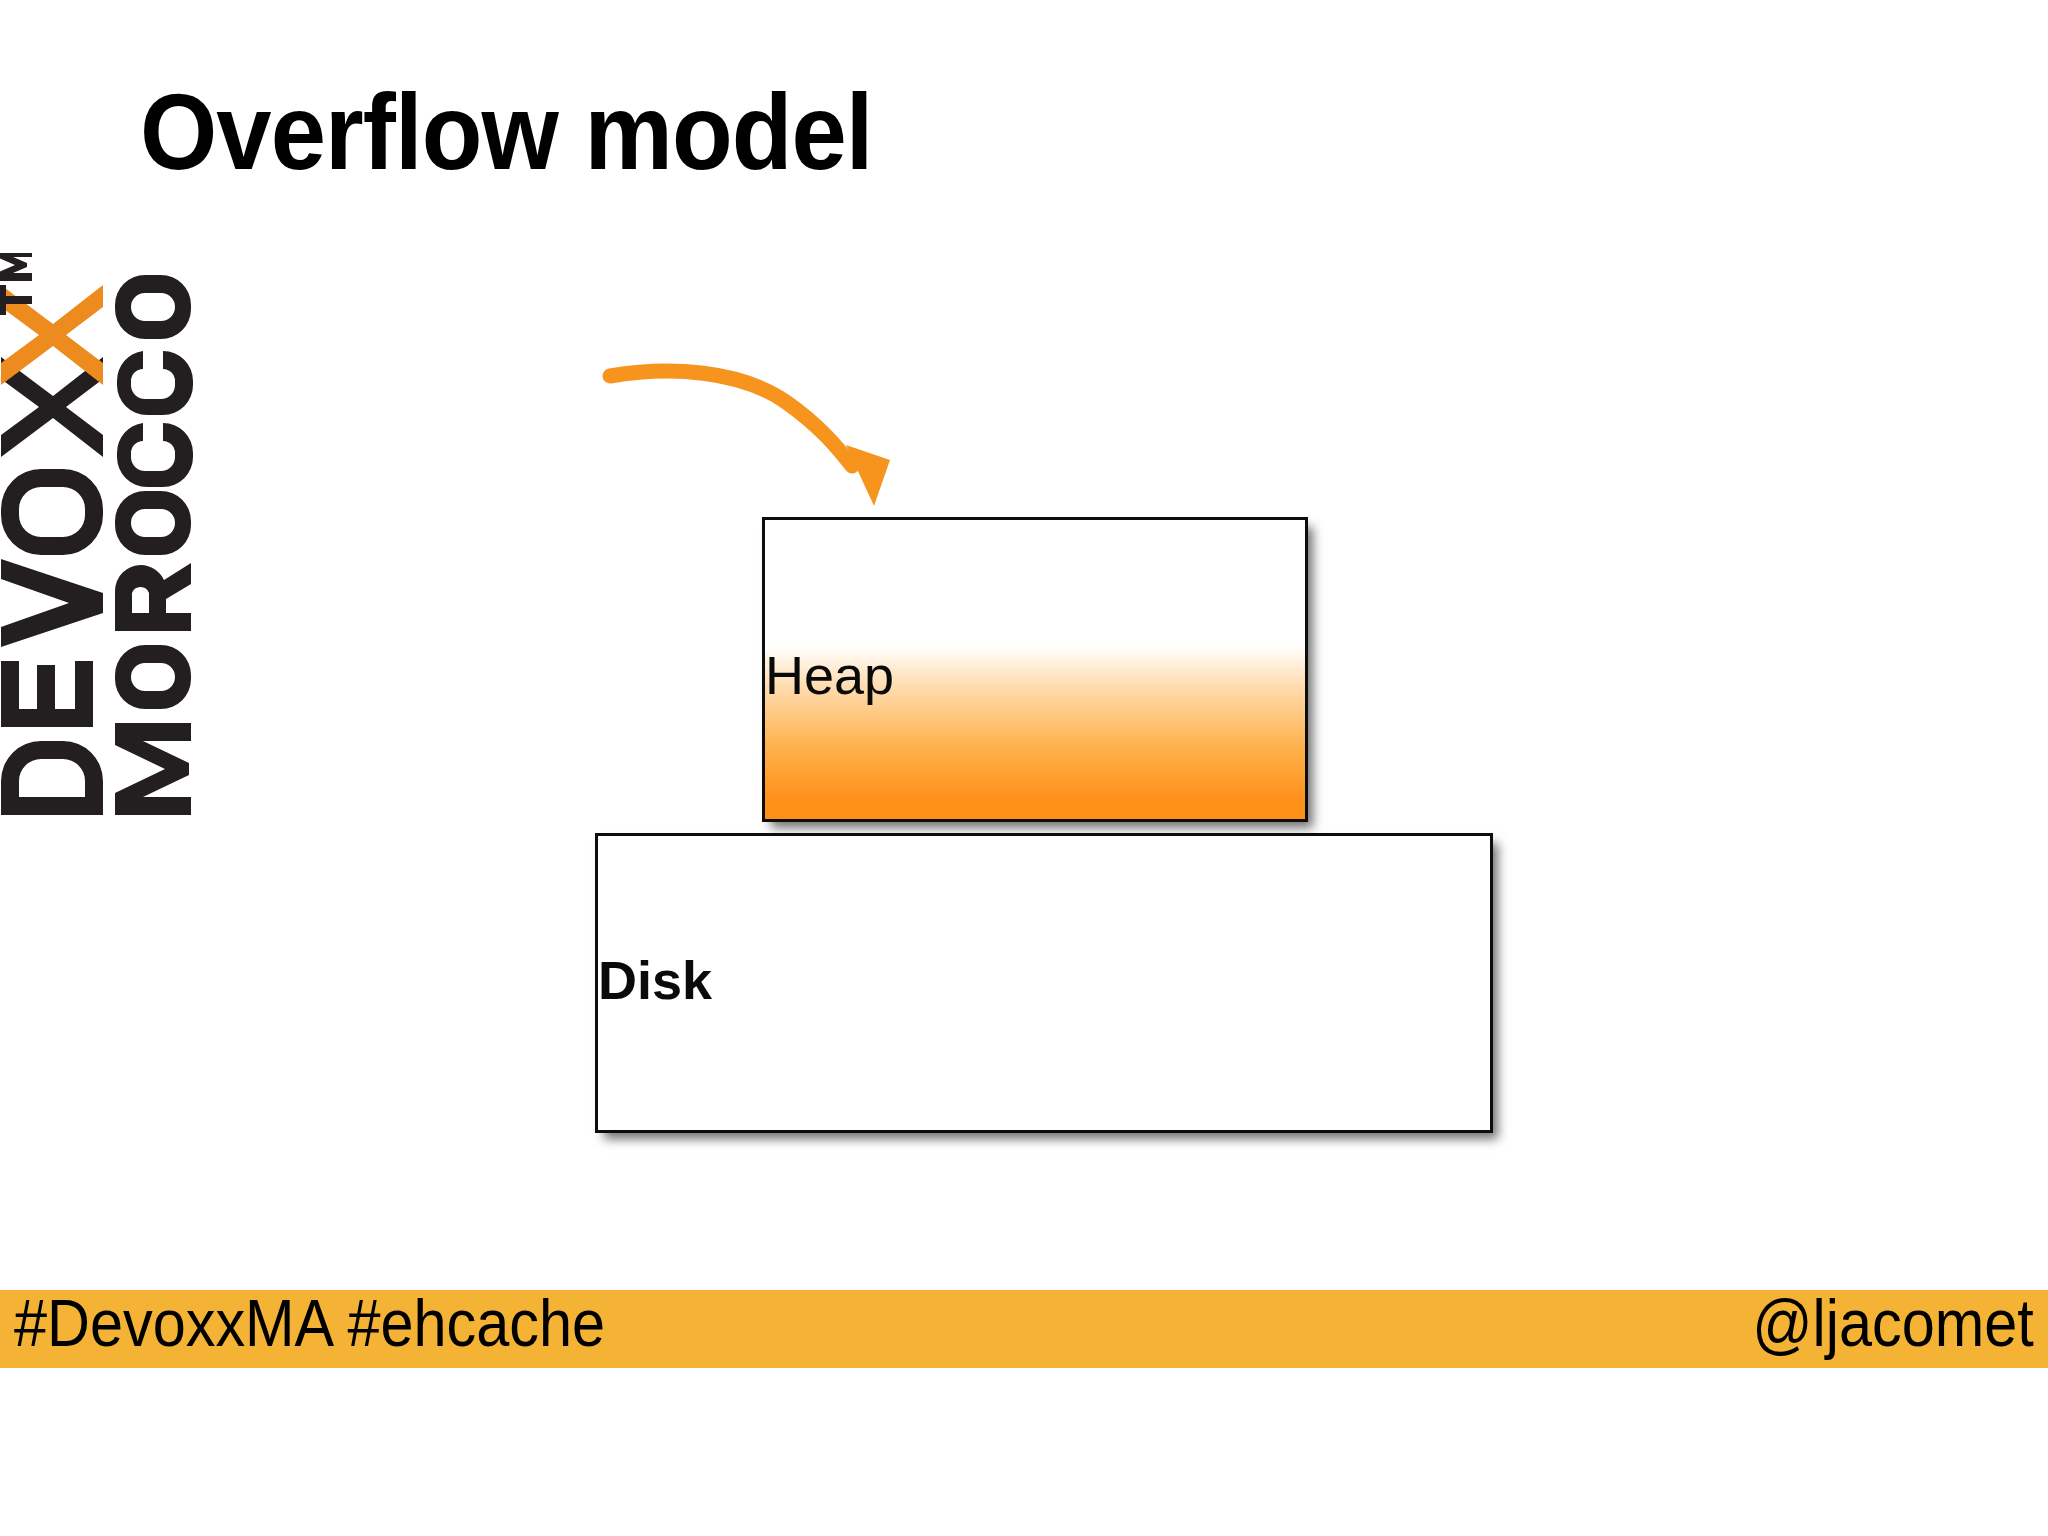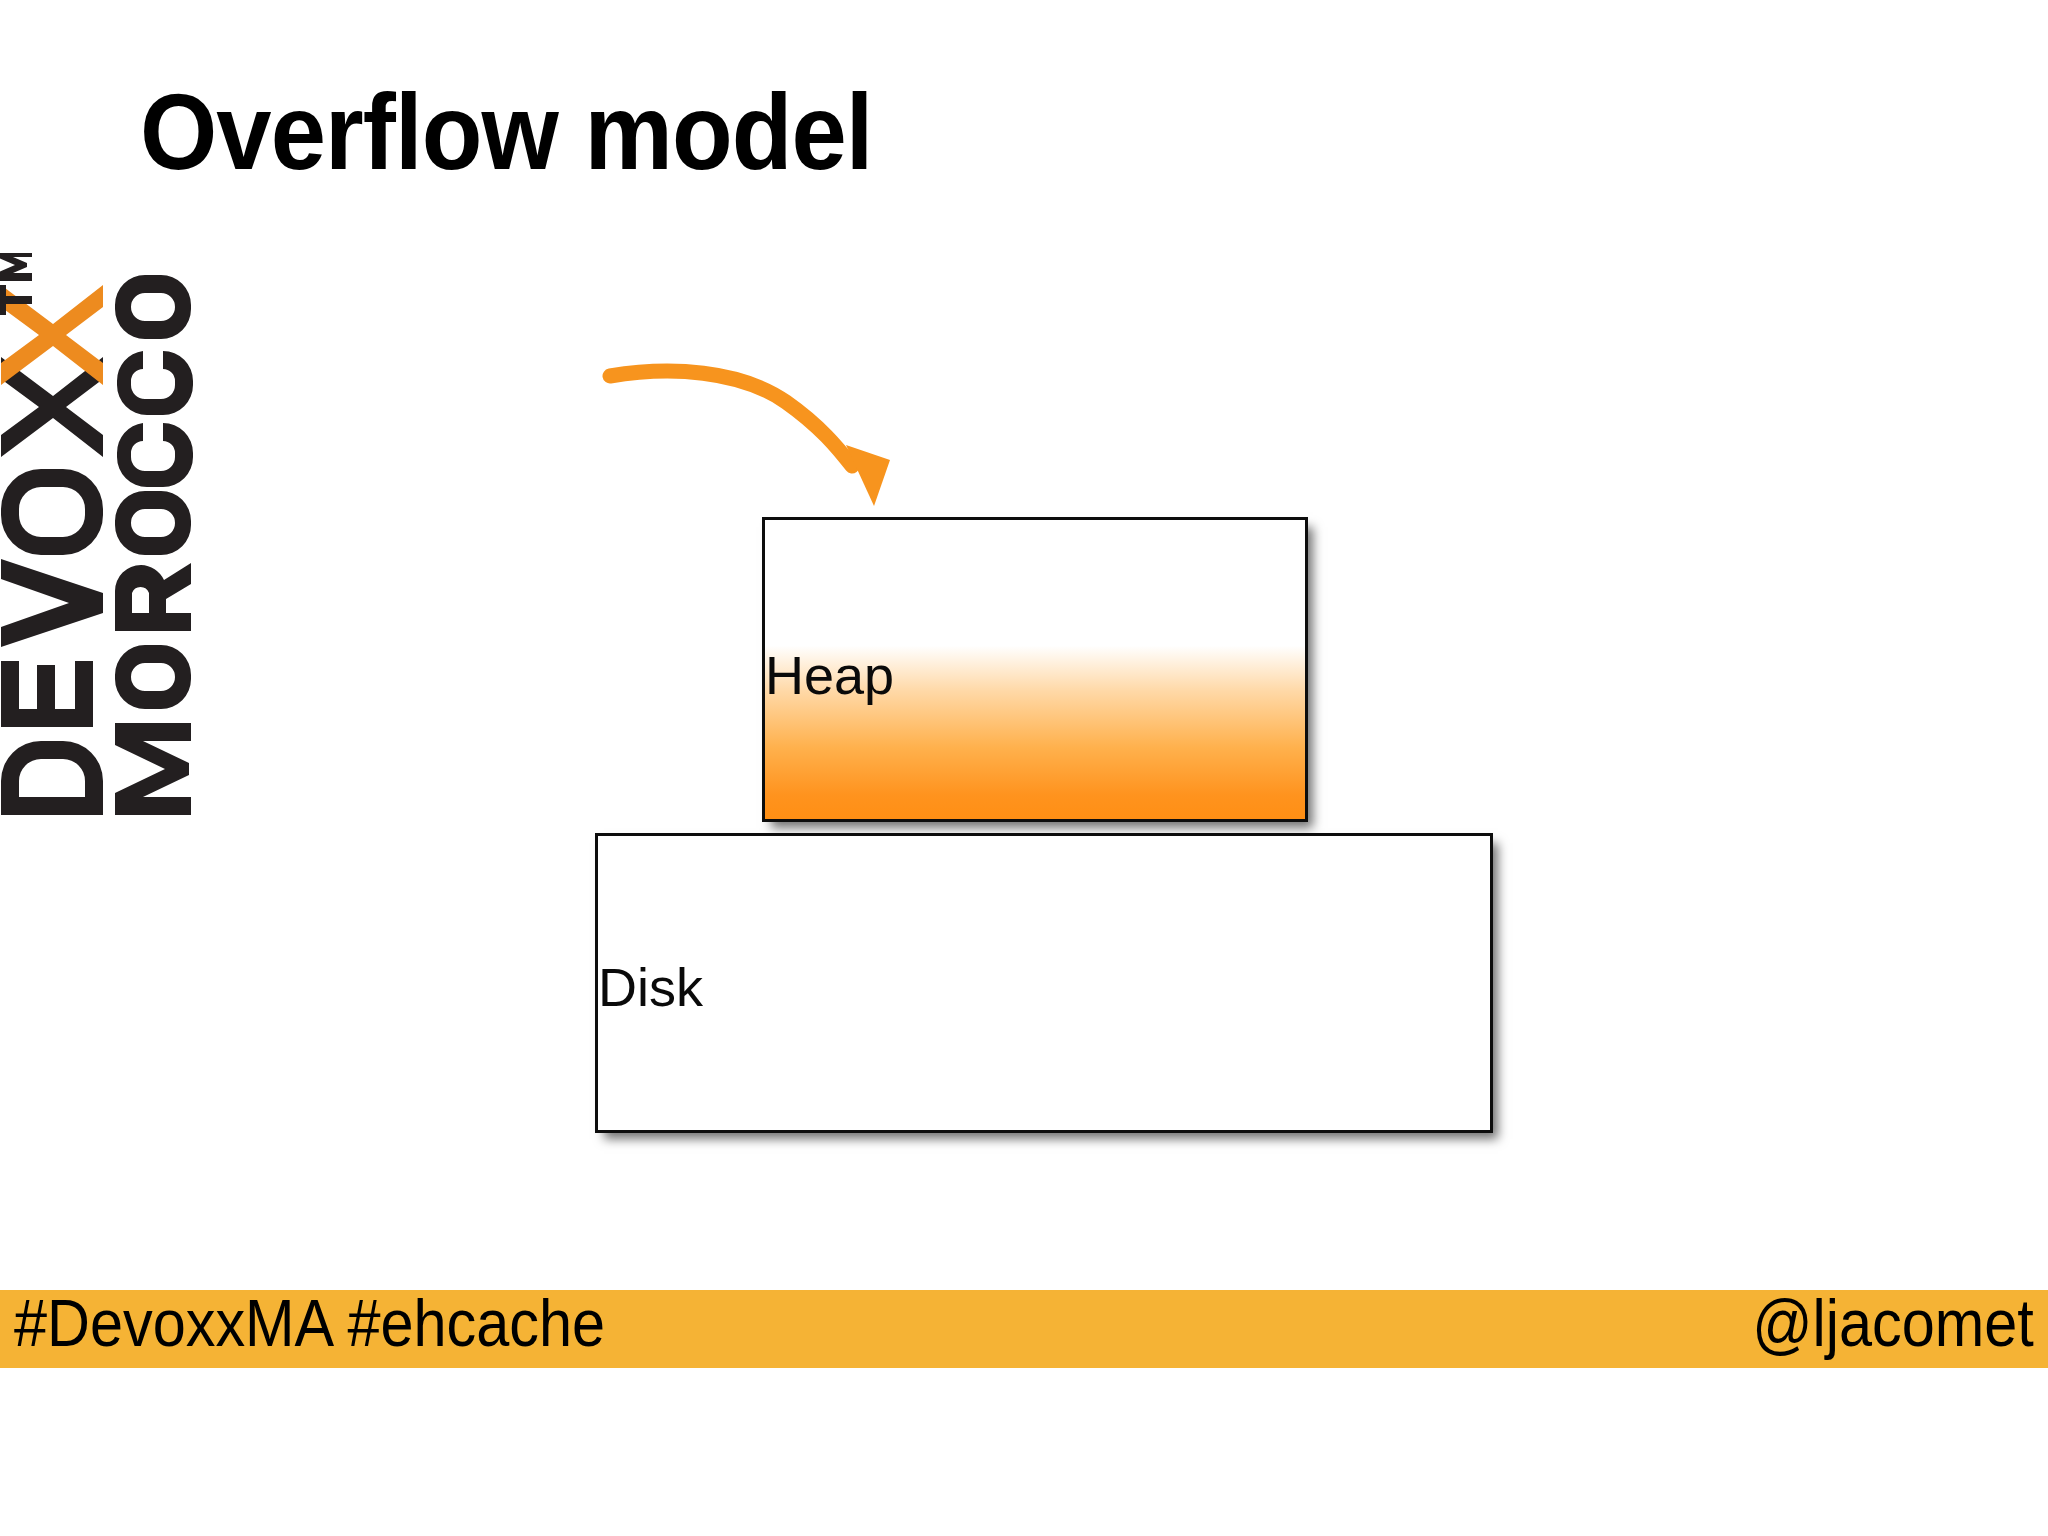--- a/index.html
+++ b/index.html
@@ -87,21 +87,21 @@
   .tier-label {
     position: absolute;
     width: 100%;
     text-align: left;
     font-family: "Liberation Sans", sans-serif;
     font-size: 54px;
     color: #0a0a0a;
     white-space: nowrap;
   }
   #heap-label { top: 124px; }
-  #disk-label { top: 120px; }
+  #disk-label { top: 113px; font-weight: bold; }
 
   
   #overflow-arrow {
     position: absolute;
     left: 590px;
     top: 340px;
     width: 340px;
     height: 180px;
   }
 

